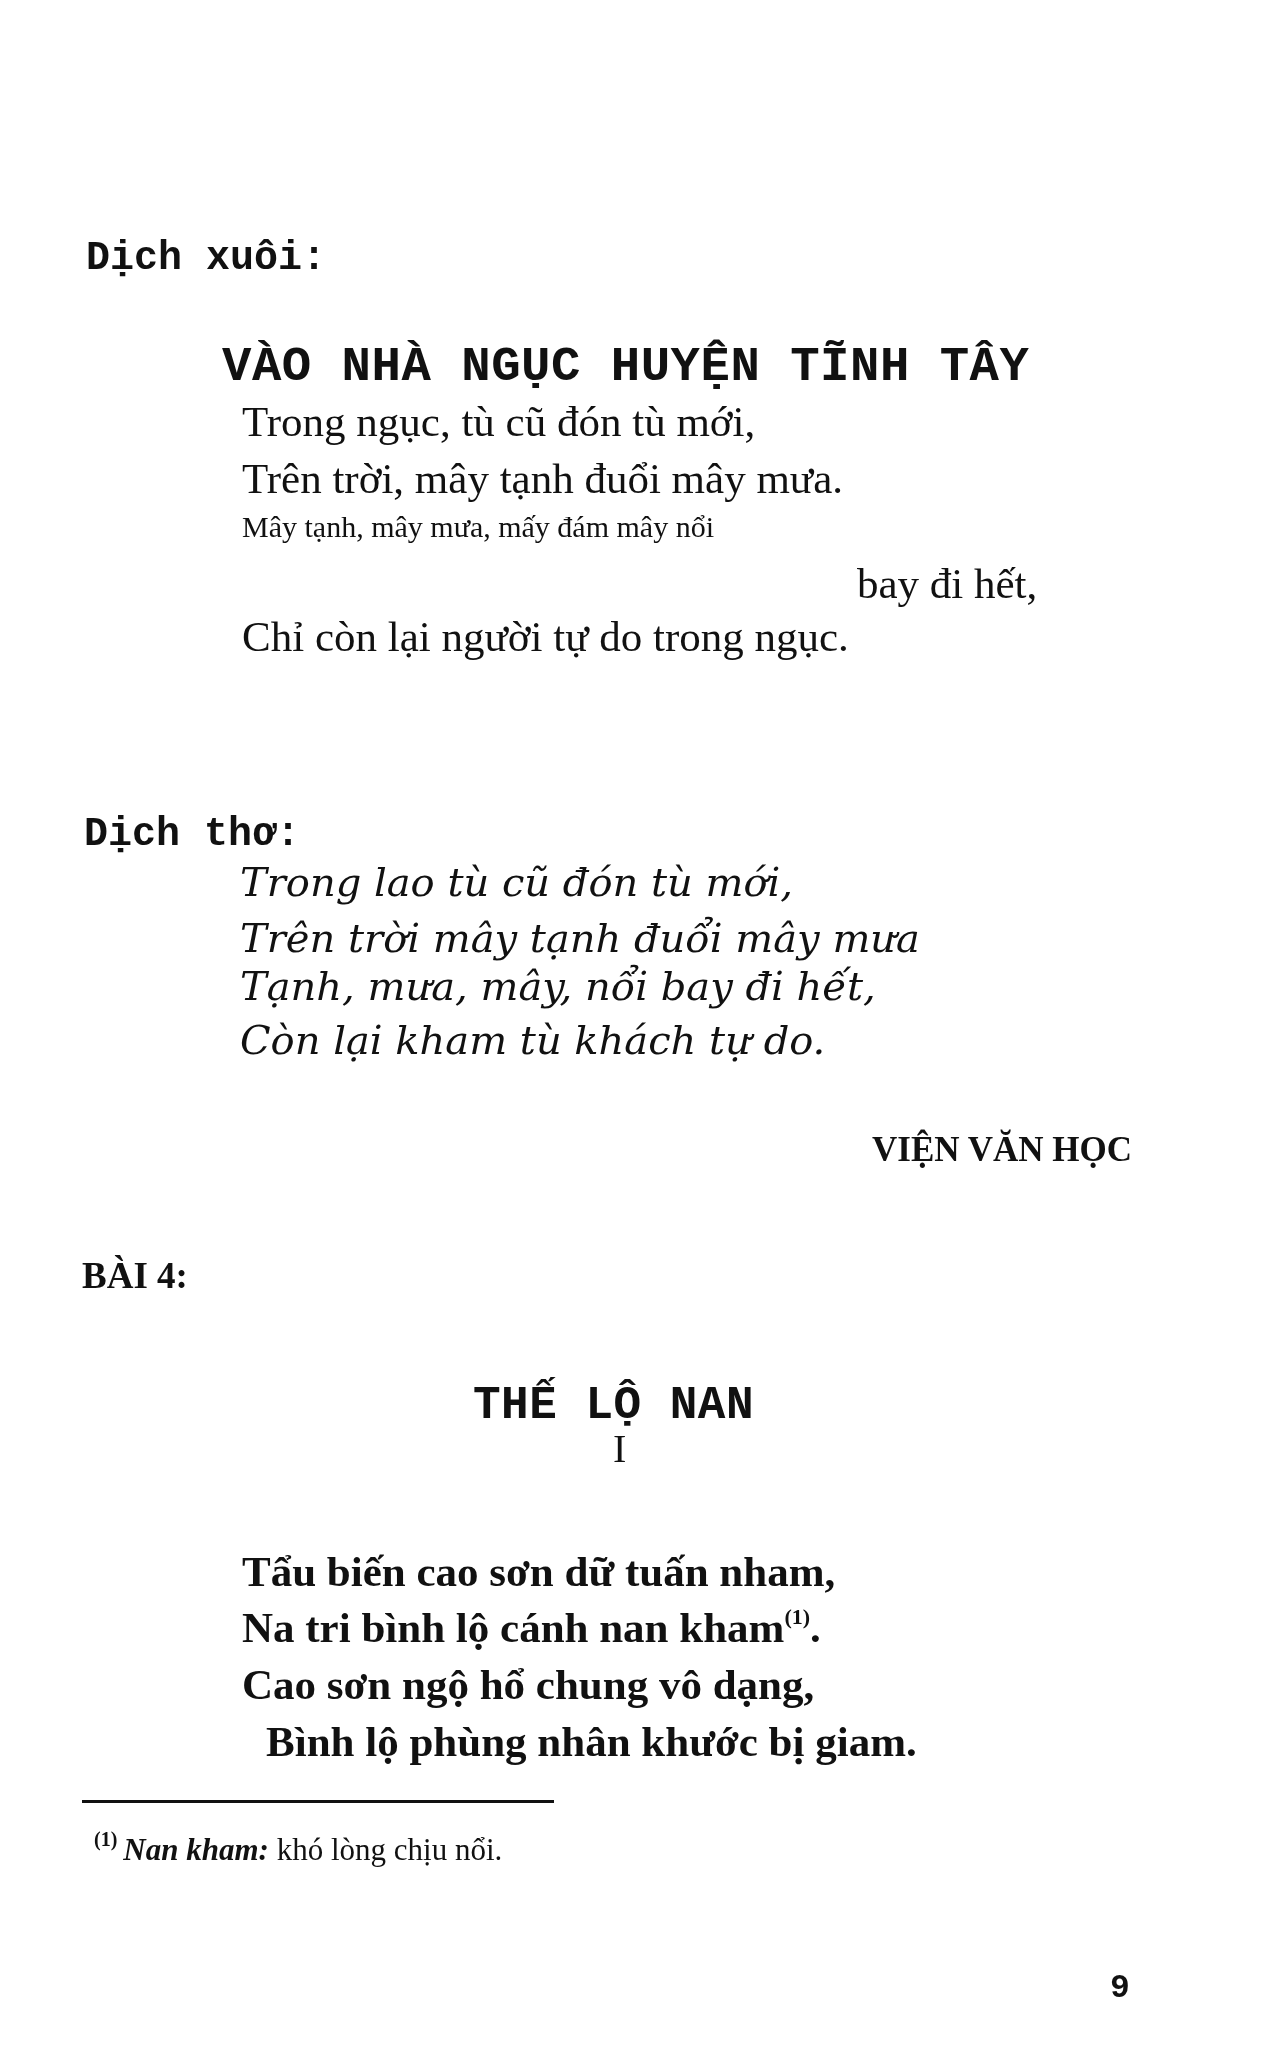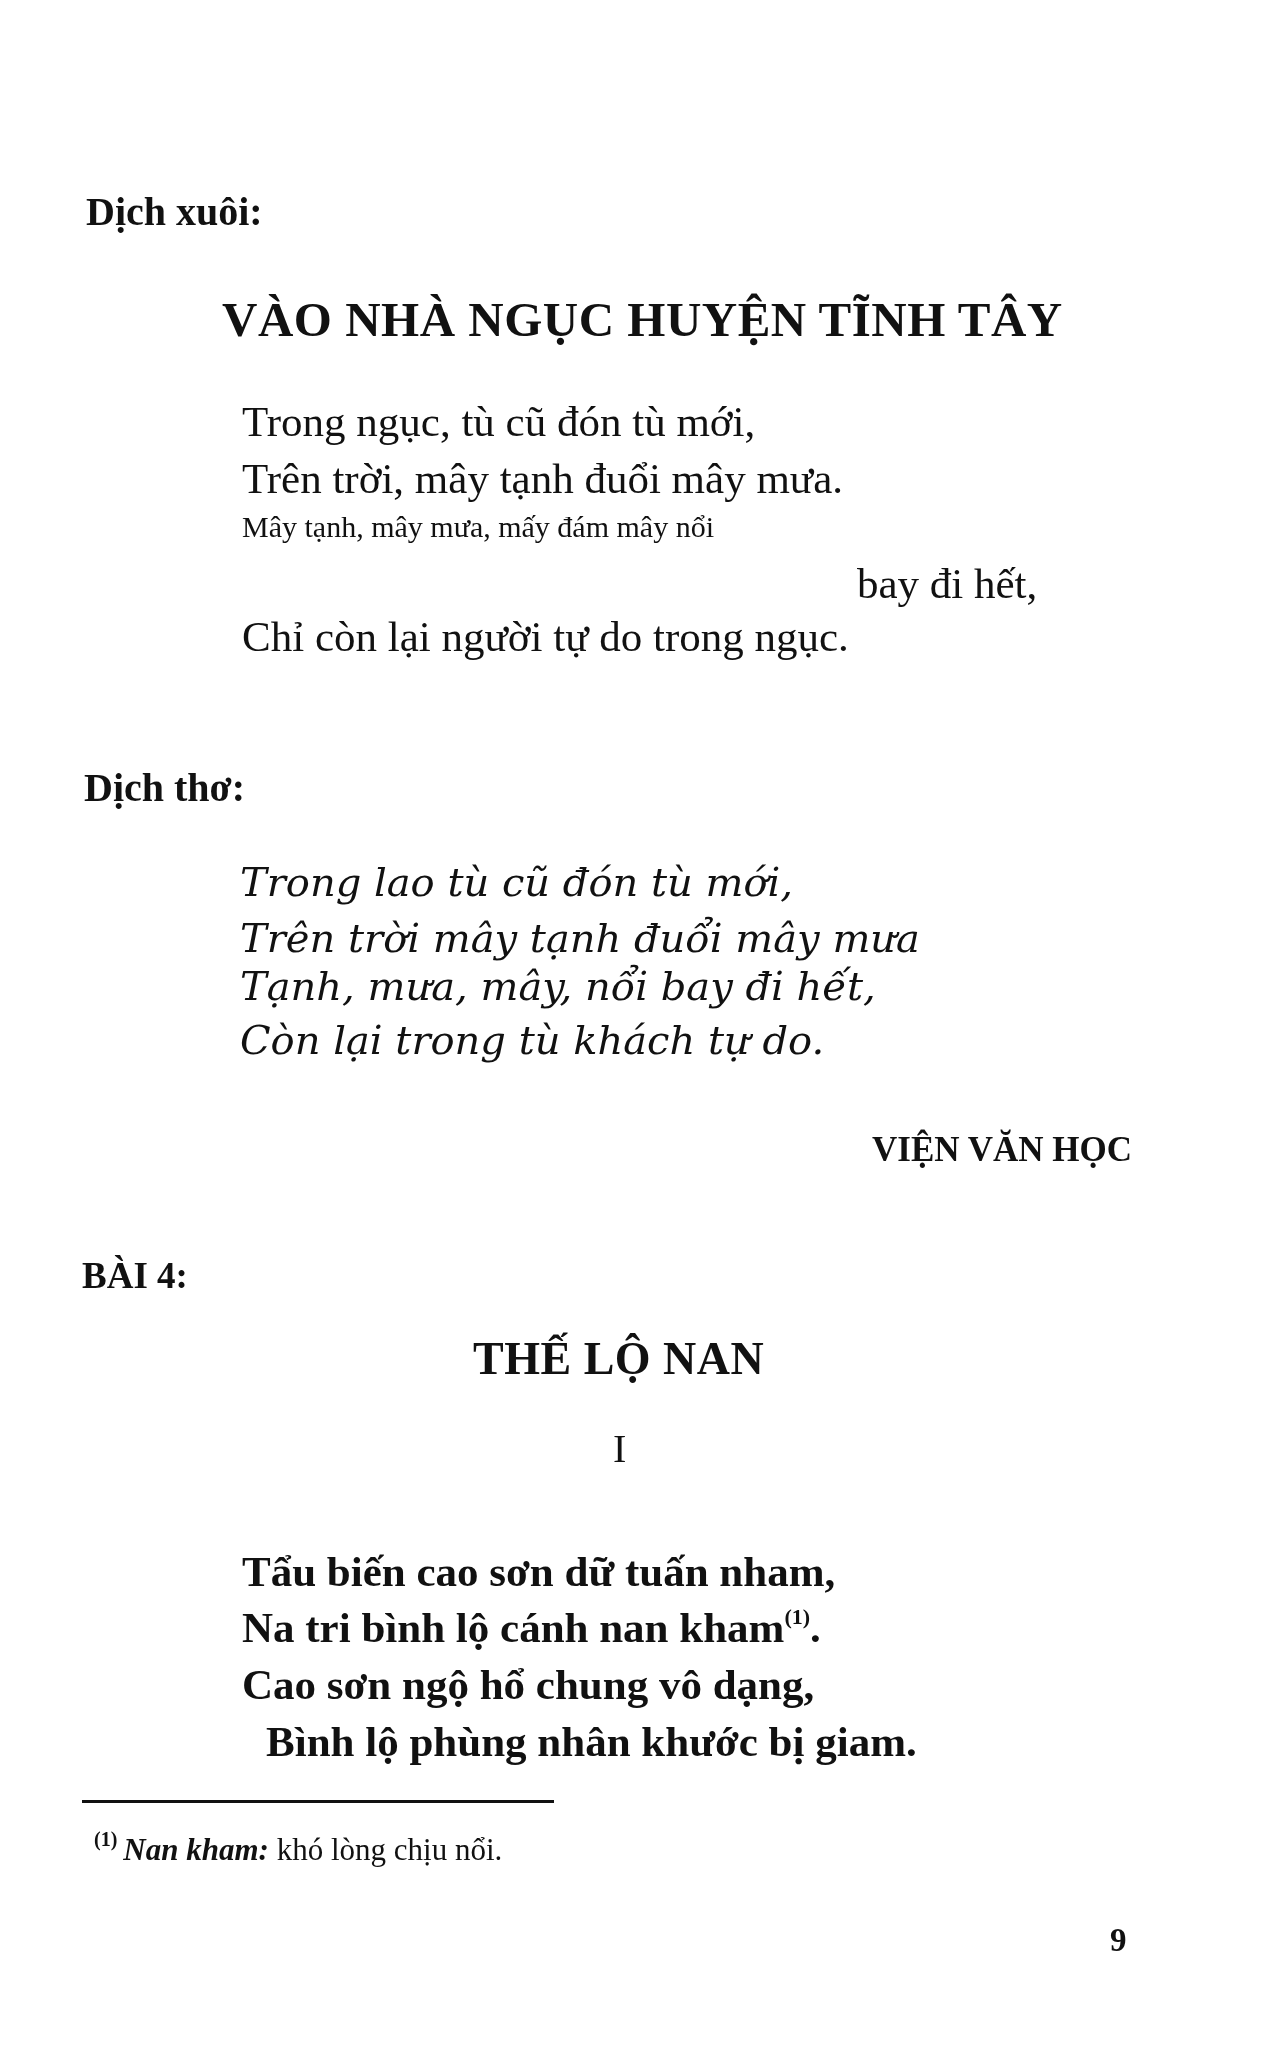--- a/index.html
+++ b/index.html
@@ -1,18 +1,18 @@
 <!DOCTYPE html>
 <html><head>
 <meta charset="utf-8">
 <style>
   html, body { margin: 0; padding: 0; background: #ffffff; }
   body { width: 1278px; height: 2048px; position: relative; overflow: hidden; color: #111111; }
   .abs { position: absolute; white-space: nowrap; }
-  .sans-bold { font-family: Liberation Serif, serif; font-weight: bold; }
+  .sans-bold { font-family: Liberation Mono, monospace; font-weight: bold; margin-top: 48px; }
   .serif { font-family: "DejaVu Serif", "Liberation Serif", serif; }
   .serif-l { font-family: "Liberation Serif", "DejaVu Serif", serif; }
 
   .section-label { font-size: 40px; left: 86px; }
   .title { font-size: 49px; letter-spacing: 0.5px; }
   .prose-line { font-size: 40px; left: 242px; line-height: 1; }
   .poem-line { font-size: 40px; left: 240px; font-style: italic; line-height: 1; }
   .orig-line { font-size: 40px; left: 242px; line-height: 1; font-weight: bold; }
   .attribution { font-family: "Liberation Serif", serif; font-weight: bold; font-size: 35px; left: 872px; }
   .bai-label { font-family: "Liberation Serif", serif; font-weight: bold; font-size: 37px; left: 82px; }
@@ -38,21 +38,21 @@
   <div class="abs serif-l prose-line" style="top:562px; left:845px; font-size:43px;margin-left:12px;">bay đi hết,</div>
   <div class="abs serif-l prose-line" style="top:615px; font-size:43px;">Chỉ còn lại người tự do trong ngục.</div>
 </div>
 
 <div class="abs sans-bold section-label" style="top:764px; left:84px;">Dịch thơ:</div>
 
 <div>
   <div class="abs serif poem-line" style="top:862px;">Trong lao tù cũ đón tù mới,</div>
   <div class="abs serif poem-line" style="top:918px;">Trên trời mây tạnh đuổi mây mưa</div>
   <div class="abs serif poem-line" style="top:966px;">Tạnh, mưa, mây, nổi bay đi hết,</div>
-  <div class="abs serif poem-line" style="top:1020px;">Còn lại trong tù khách tự do.</div>
+  <div class="abs serif poem-line" style="top:1020px;">Còn lại kham tù khách tự do.</div>
 </div>
 
 <div class="abs attribution" style="top:1130px;">VIỆN VĂN HỌC</div>
 
 <div class="abs bai-label" style="top:1254px;">BÀI 4:</div>
 
 <div class="abs sans-bold title" style="left:473px; top:1332px; font-size:46px;">THẾ LỘ NAN</div>
 
 <div class="abs roman" style="top:1425px;">I</div>
 

